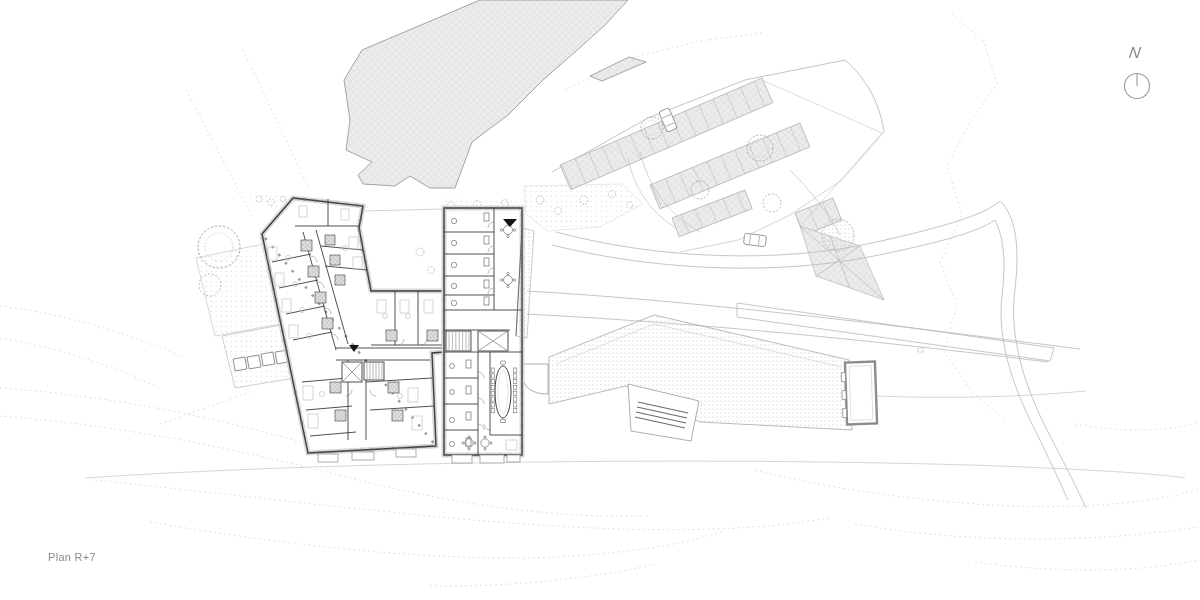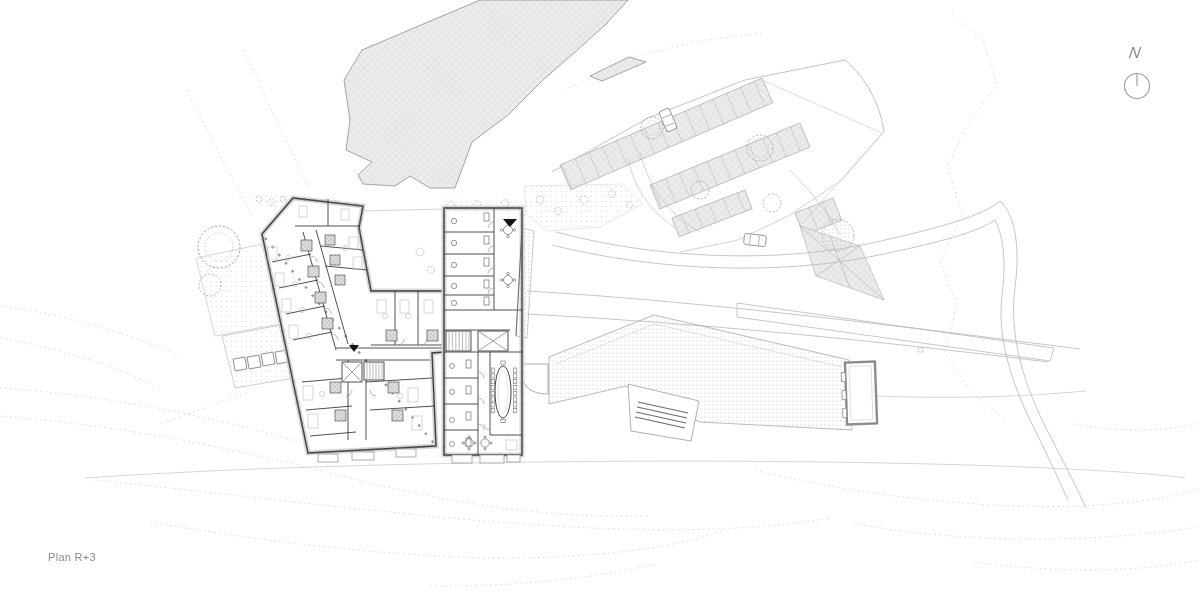--- a/index.html
+++ b/index.html
@@ -394,14 +394,14 @@
   <path d="M 522,228 L 516,336" stroke="#555555" stroke-width="0.8" fill="none"></path>
 </g>
 
 <g fill="none" stroke="#9a9a9a" stroke-width="1.1">
   <circle cx="1137" cy="86" r="12.5"></circle>
   <line x1="1137" y1="86" x2="1137" y2="73.5"></line>
 </g>
 </svg>
 
 <span class="north-label">N</span>
-<span class="plan-label">Plan R+3</span>
+<span class="plan-label">Plan R+7</span>
 </div>
 
 </body></html>

